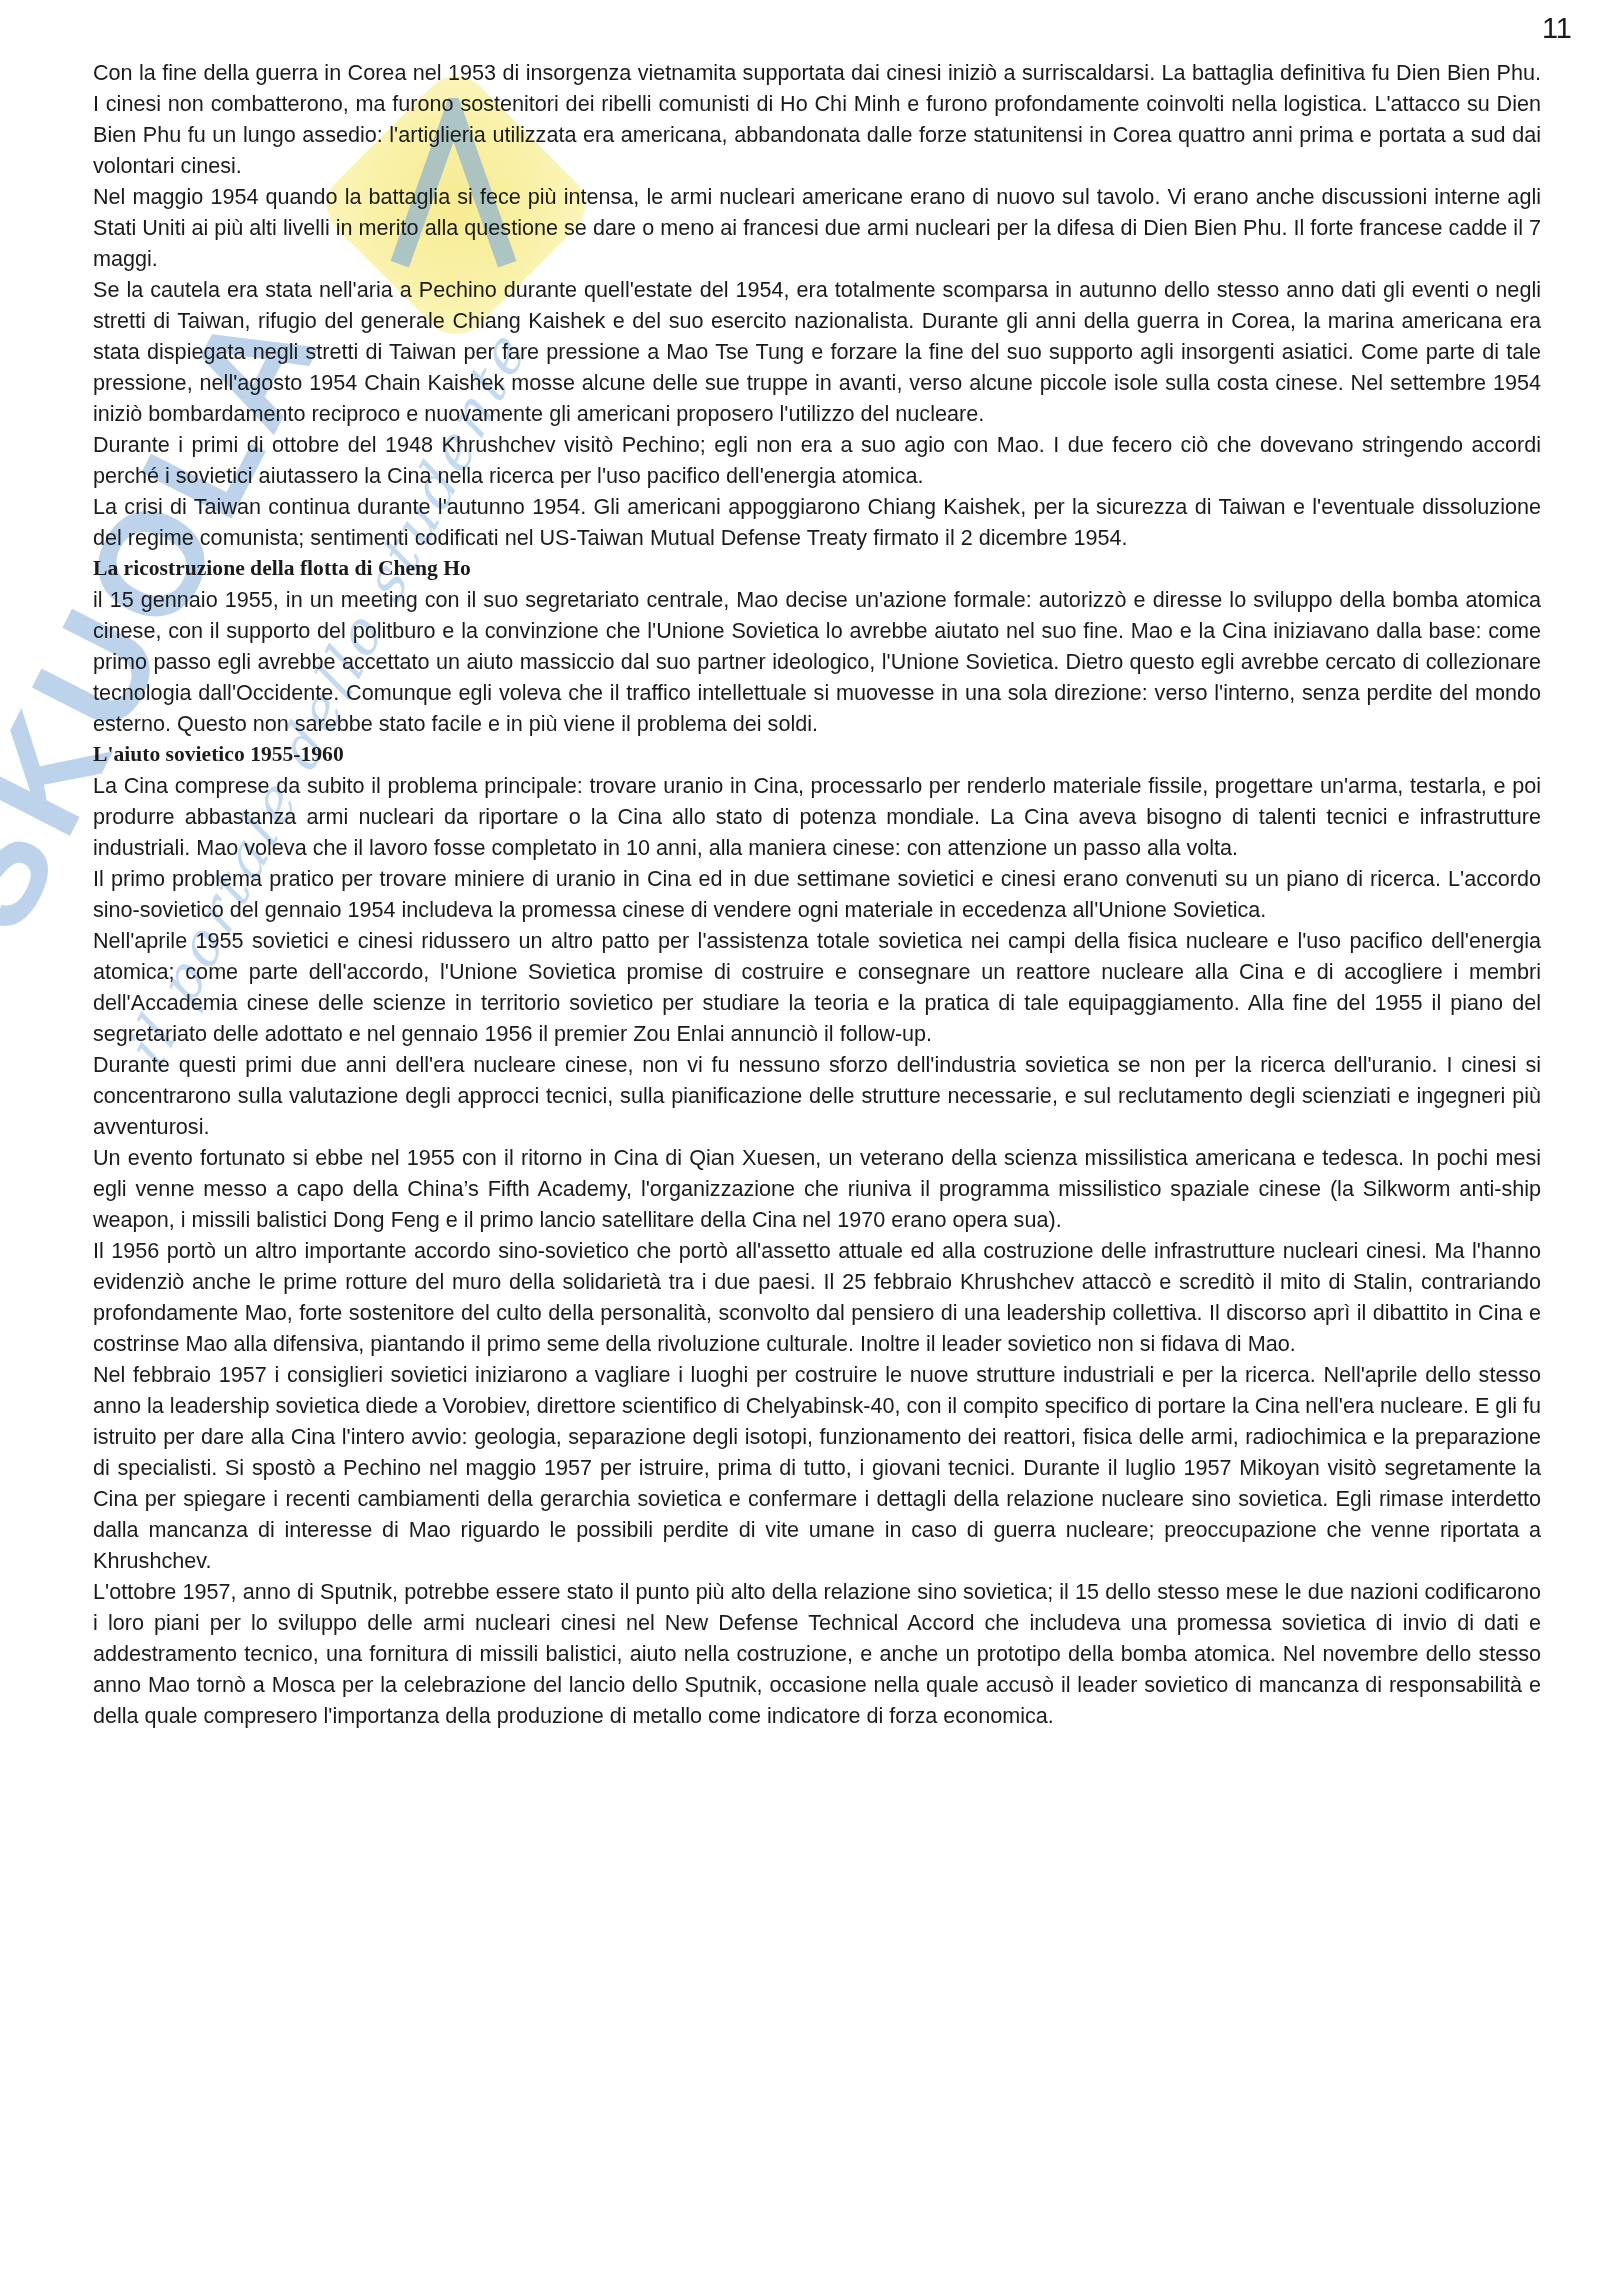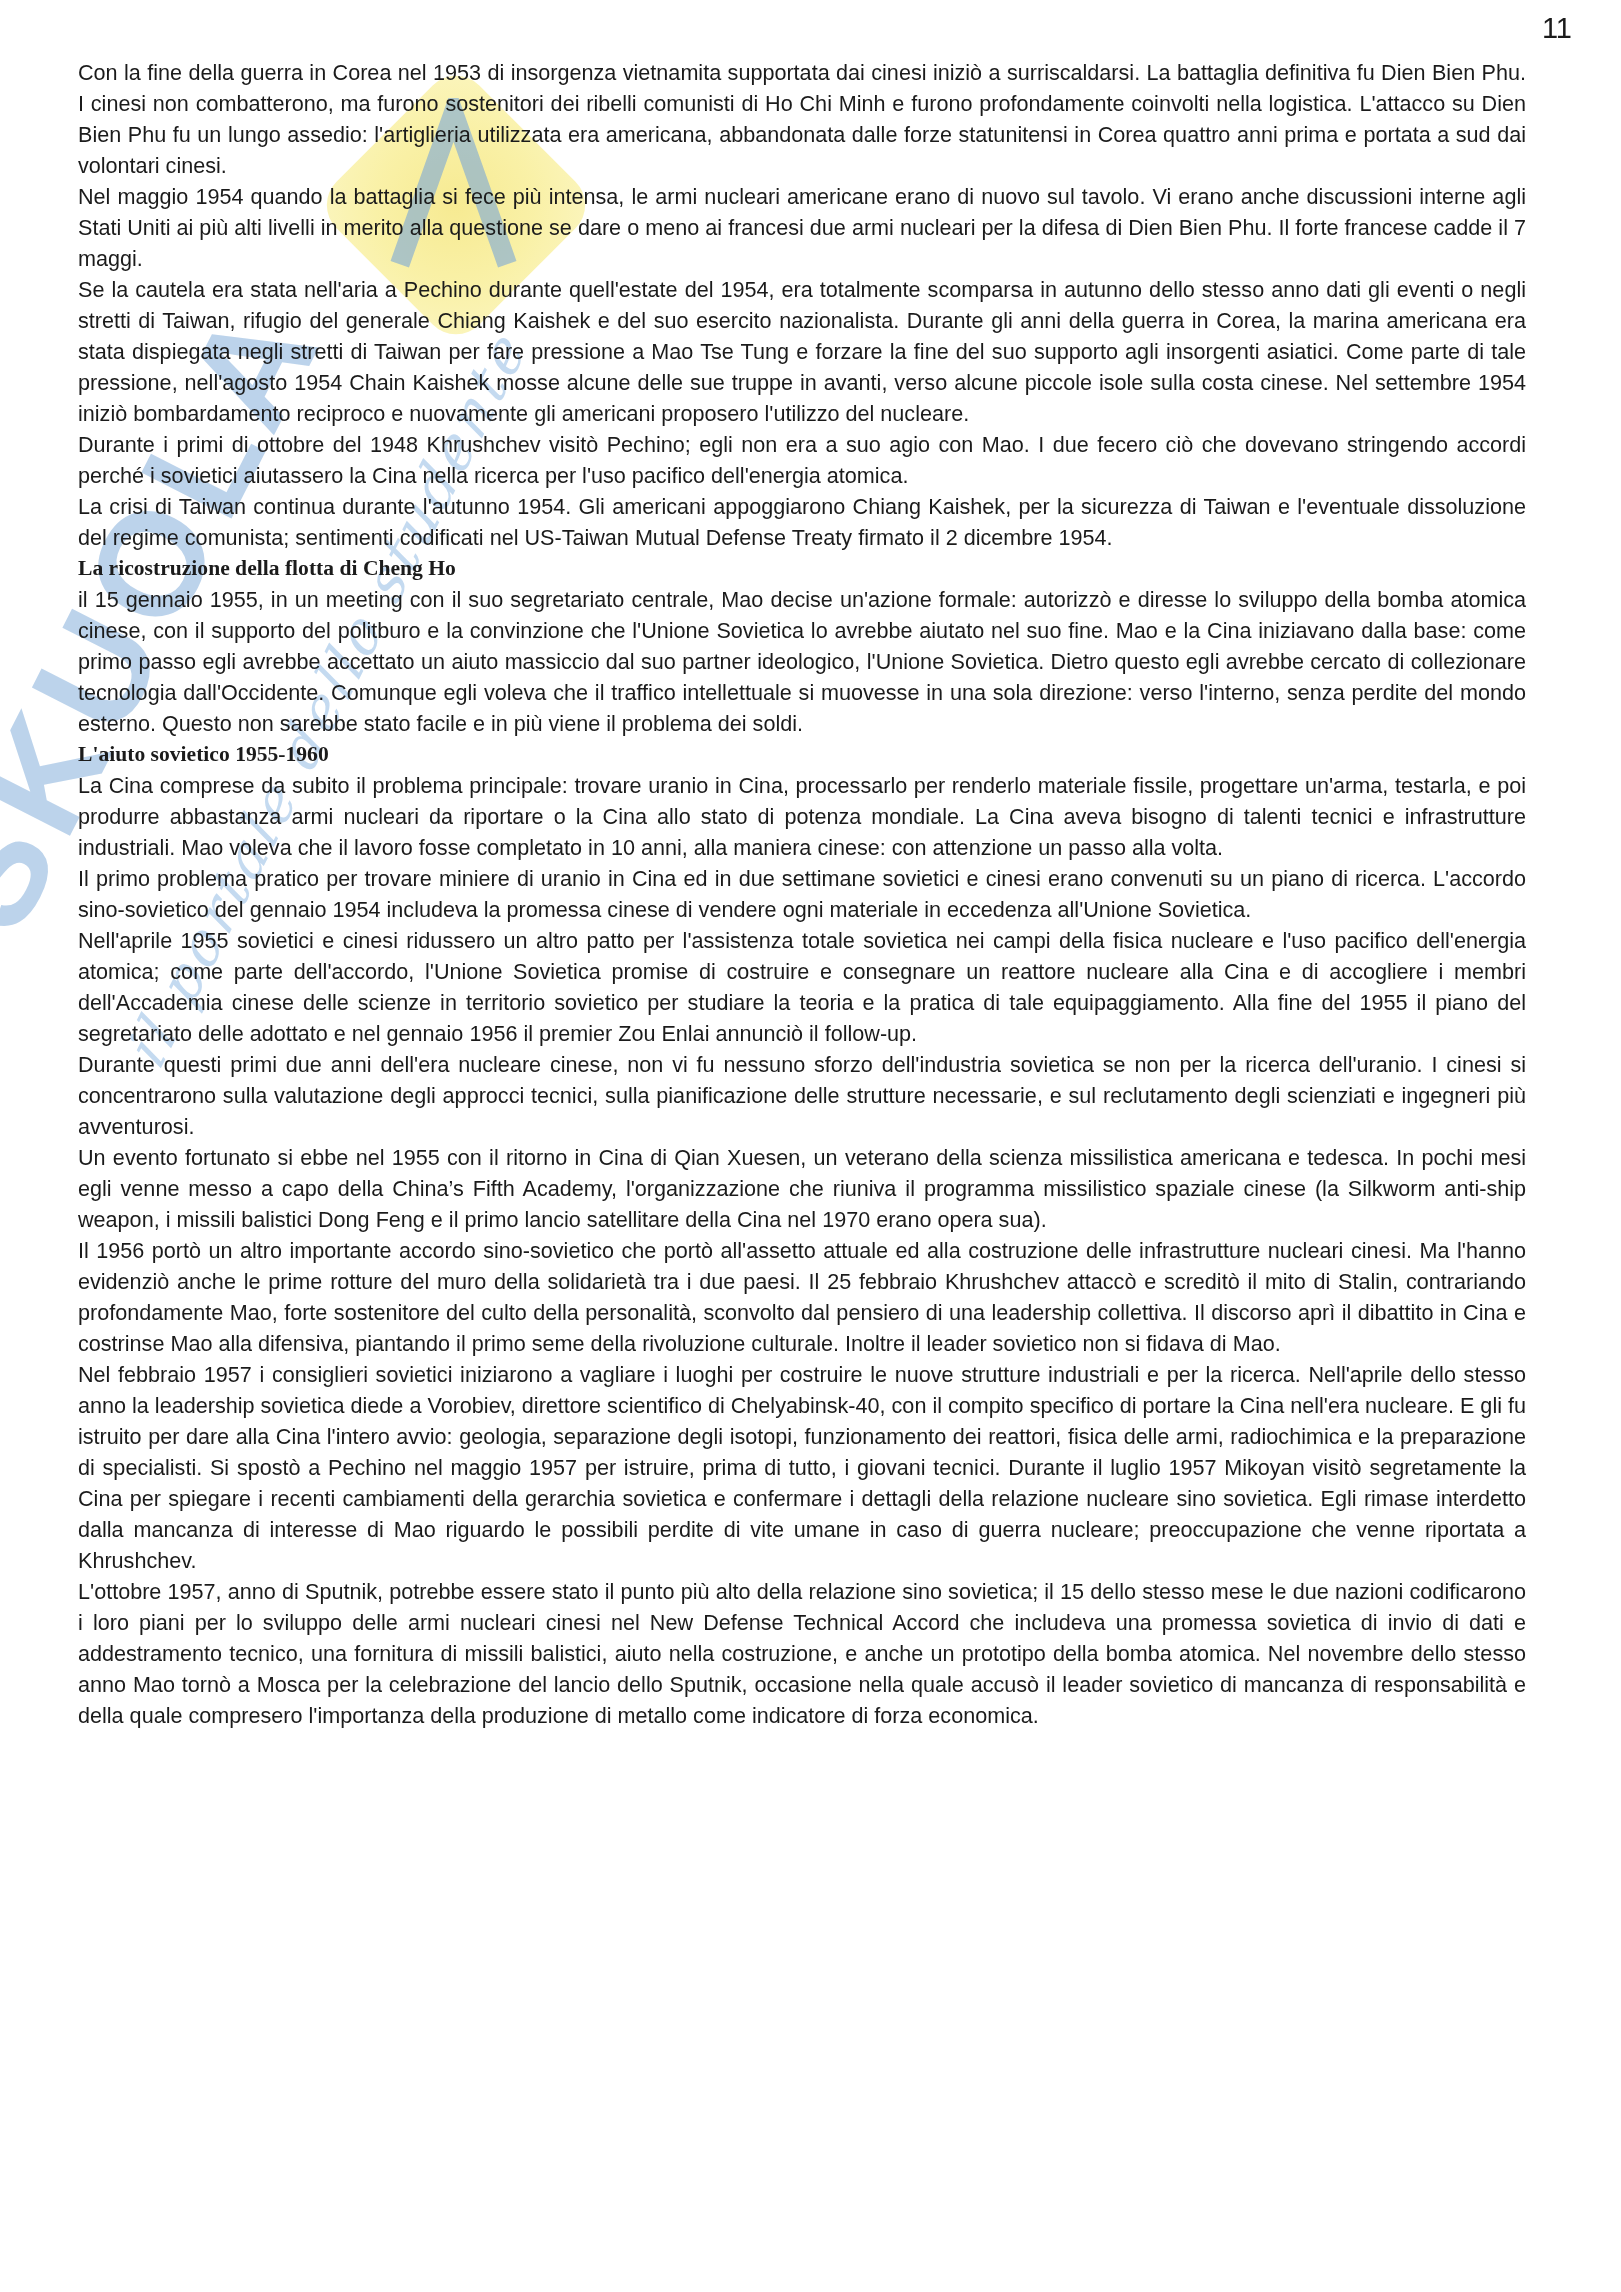--- a/index.html
+++ b/index.html
@@ -58,21 +58,21 @@
 
   
   .pagenum {
     position: absolute;
     top: 11.8px; right: 49px;
     font-size: 29px;
     z-index: 2;
   }
   .content {
     position: absolute;
-    left: 78px; top: 57px;
+    left: 93px; top: 57px;
     width: 1448px;
     z-index: 1;
     font-size: 21.6px;
     line-height: 31px;
     text-align: justify;
   }
   .content p { margin: 0; }
   .content p.hd { font-weight: bold; font-family: Liberation Serif, serif; }
 </style>
 </head>

